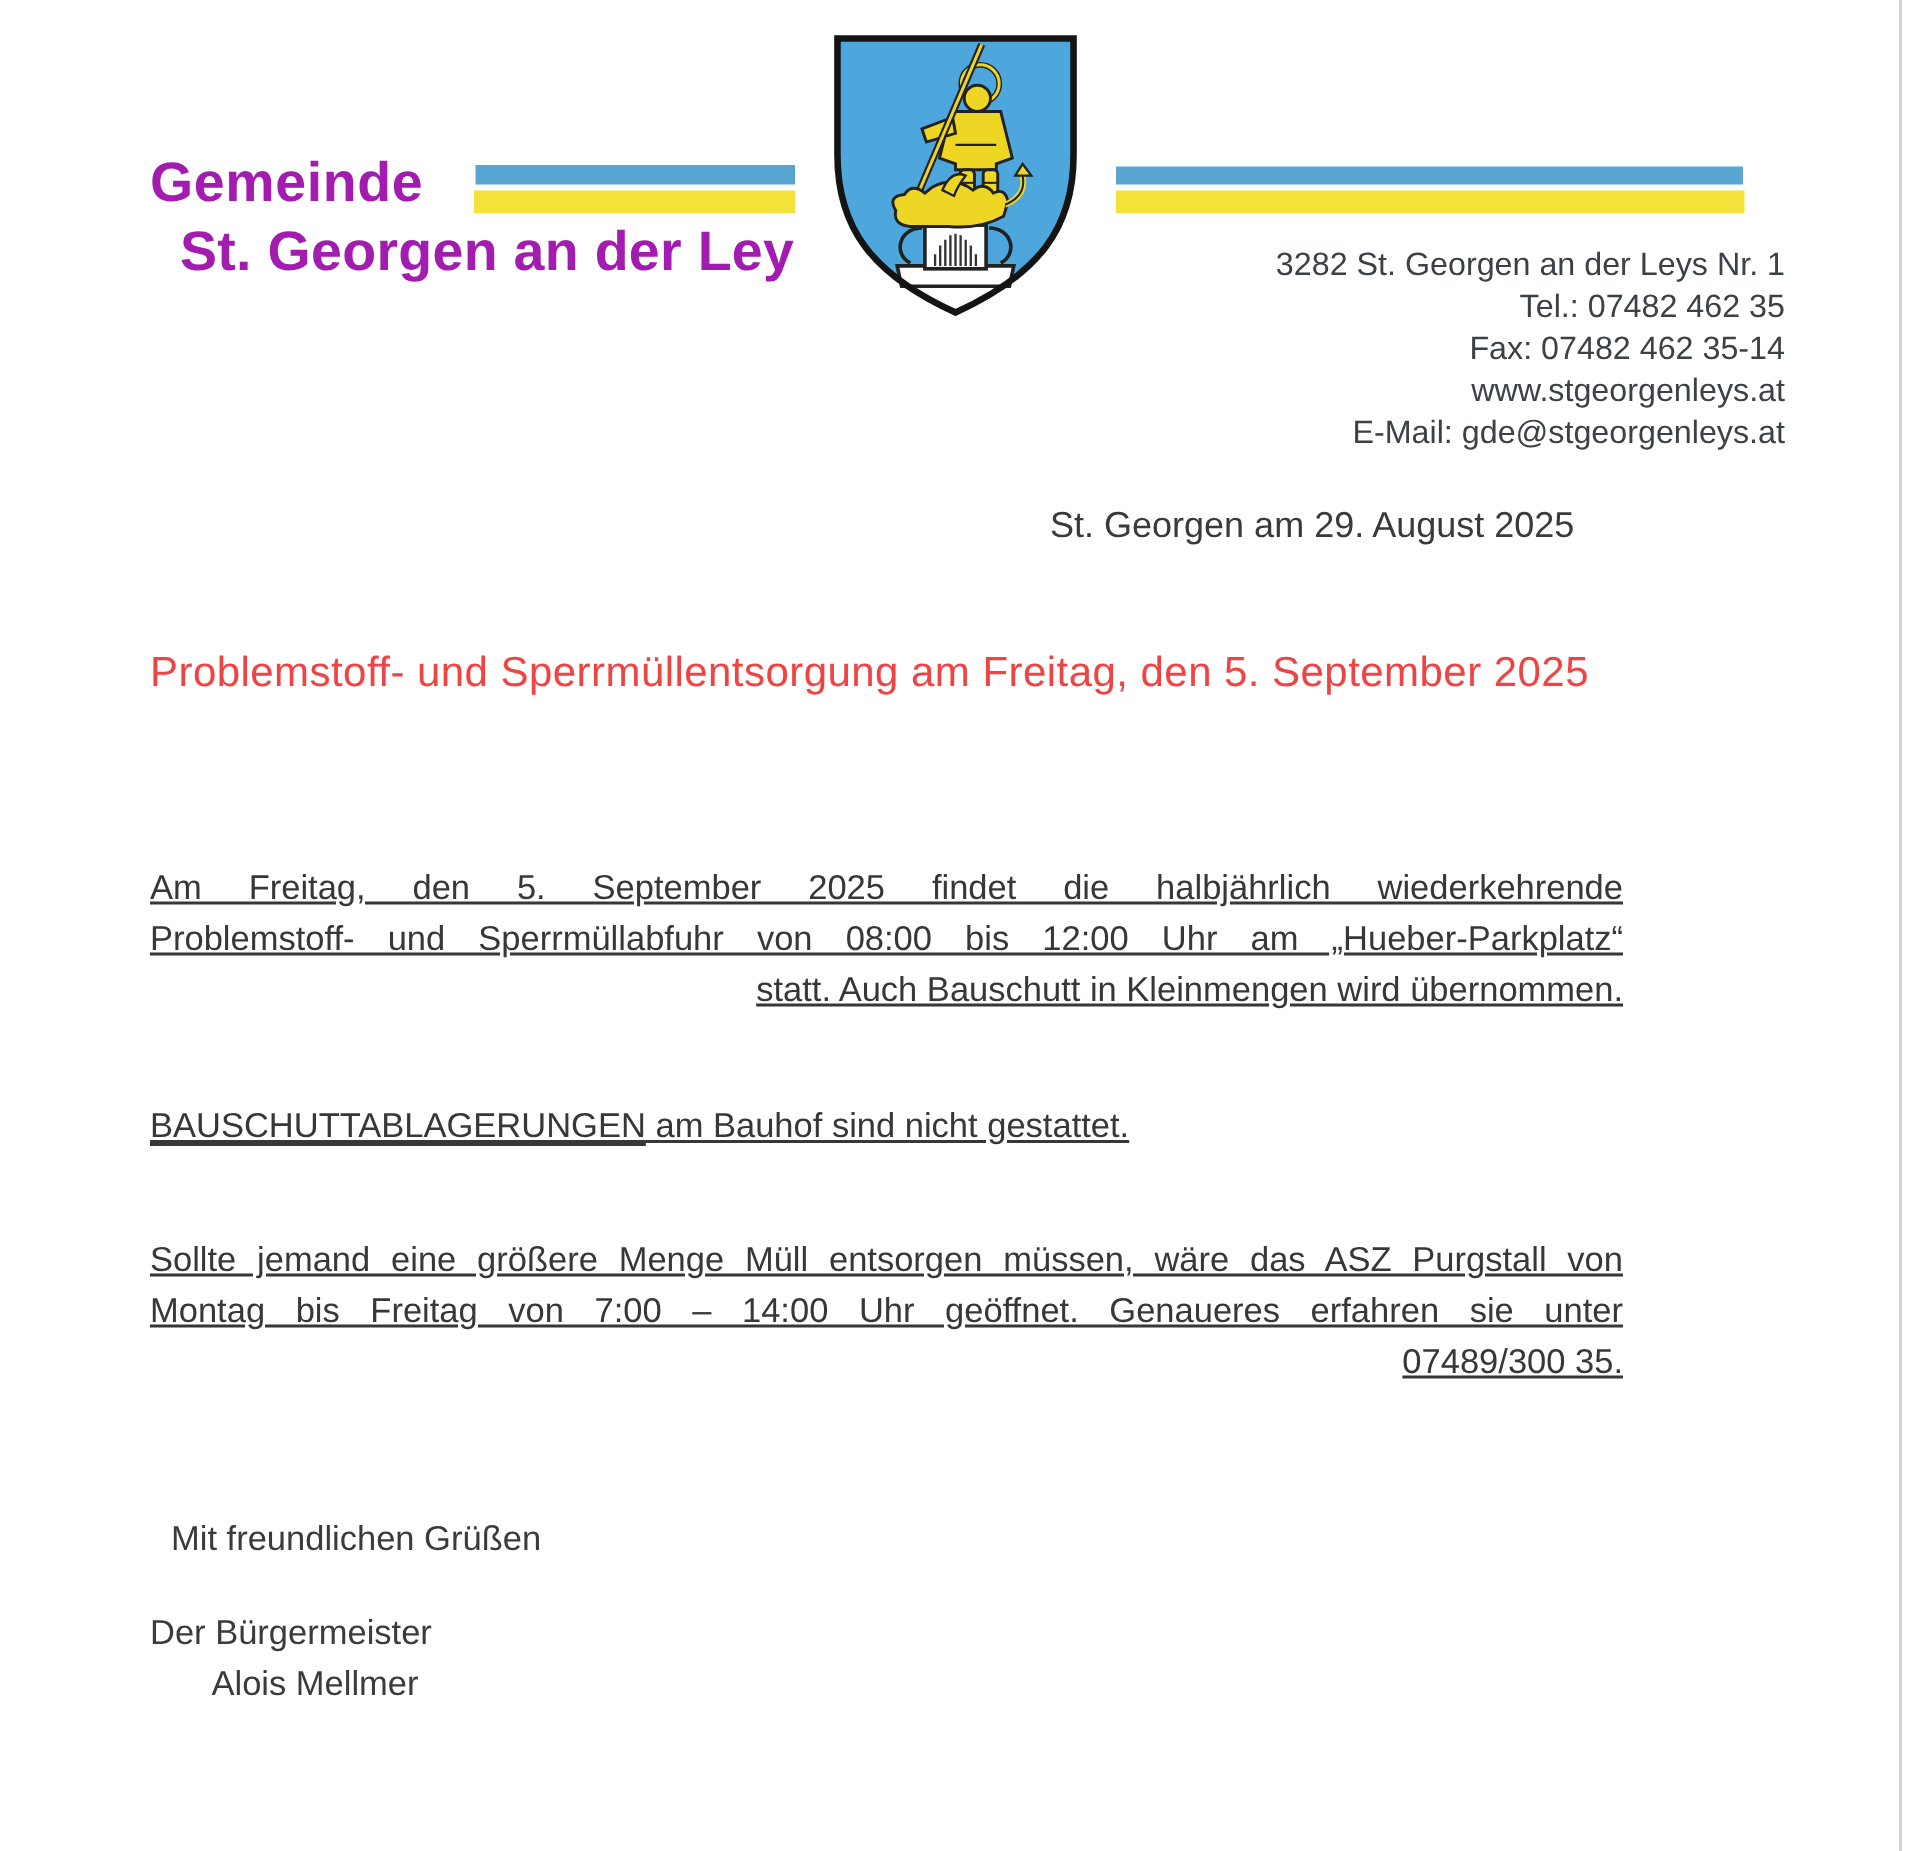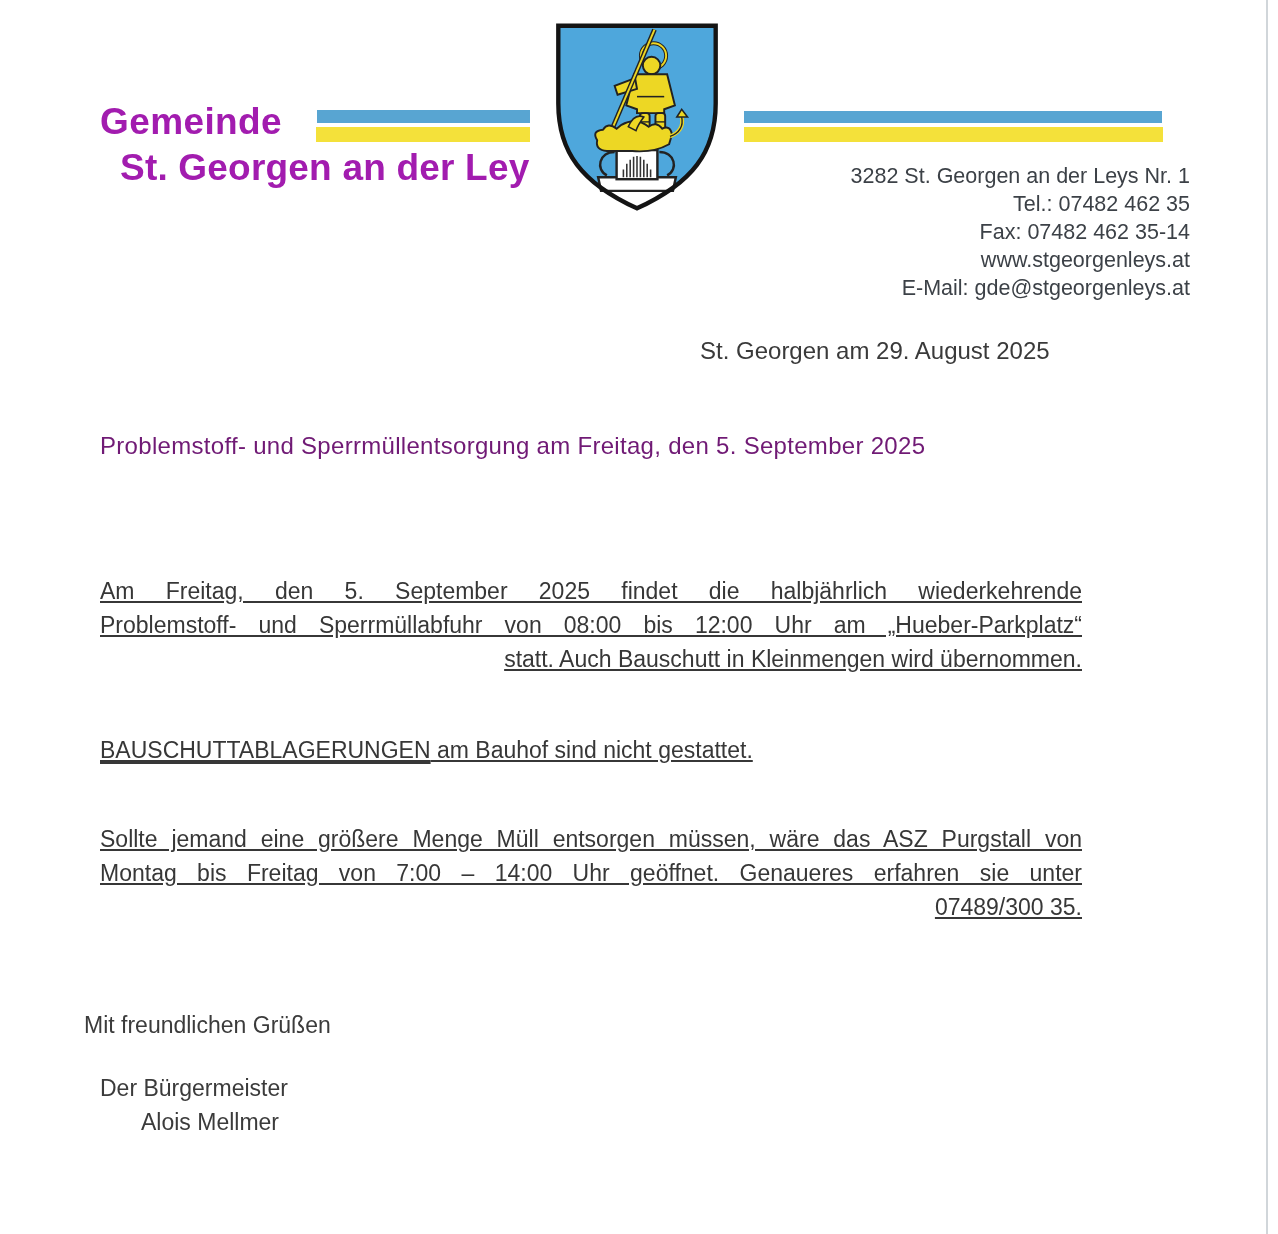--- a/index.html
+++ b/index.html
@@ -21,33 +21,33 @@
 
   .crest { position:absolute; left:530px; top:16px; width:214px; height:204px;
            background:#ffffff; display:flex; justify-content:center; align-items:flex-start; }
 
   
   .contact { position:absolute; right:88px; top:162px; text-align:right;
              font-size:21.5px; line-height:28px; color:#3c4147; }
 
   .dateline { position:absolute; left:700px; top:337px; font-size:24px; color:#3a3a3a; }
 
-  .subject { position:absolute; left:100px; top:432px; font-size:24px;
-             letter-spacing:0.3px; color:#701a75; }
+  .subject { position:absolute; left:100px; top:432px; font-size:28px;
+             letter-spacing:0.3px; color:#ef4444; }
 
   .para { position:absolute; left:100px; width:982px; font-size:23px;
           line-height:34px; color:#373737;text-decoration:underline; }
   .p1 { top:574px; }
   .p2 { top:733px; }
   .p3 { top:822px; }
   .jline { text-align:justify; text-align-last:justify; }
   .lline { text-align:right; }
   .underlined { text-decoration:underline; text-underline-offset:4px; }
 
-  .closing  { position:absolute; left:84px; top:1012px; font-size:23px; }
+  .closing  { position:absolute; left:114px; top:1012px; font-size:23px; }
   .sig-role { position:absolute; left:100px; top:1075px; font-size:23px; }
   .sig-name { position:absolute; left:141px; top:1109px; font-size:23px; }
 
   .scan-edge { position:absolute; left:1266px; top:0; width:2px; height:1234px;
                background:#c6ccd1; opacity:0.8; }
 </style>
 </head>
 <body>
 
 <div class="page">

